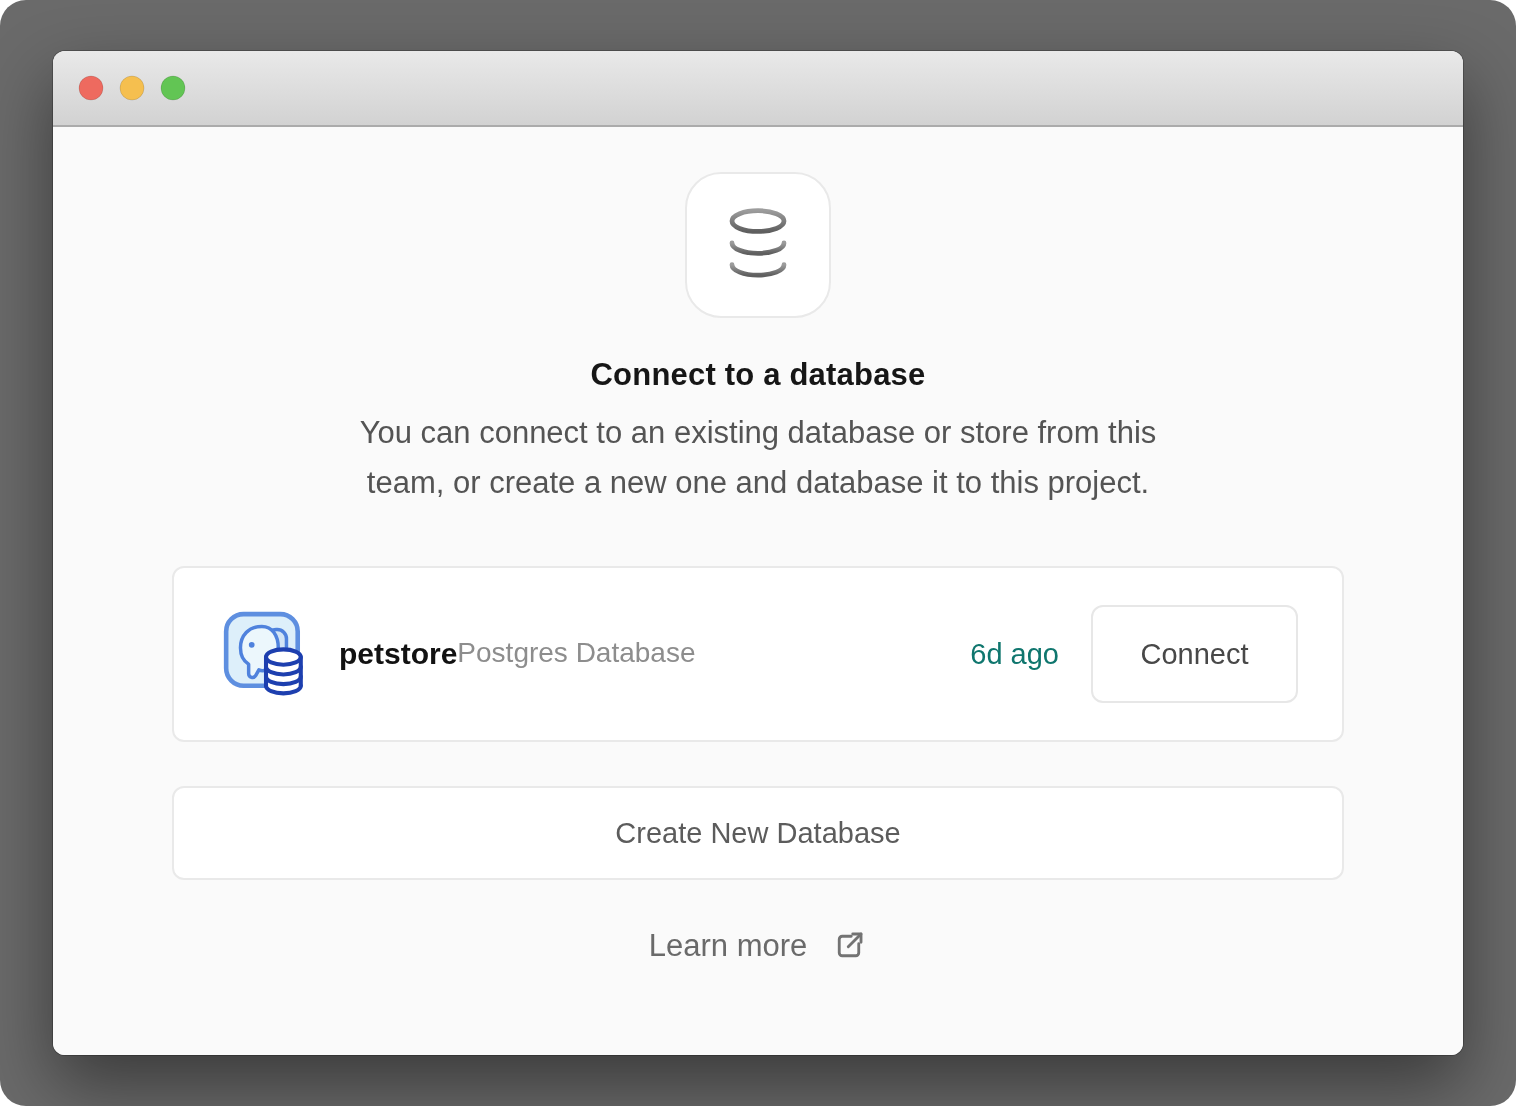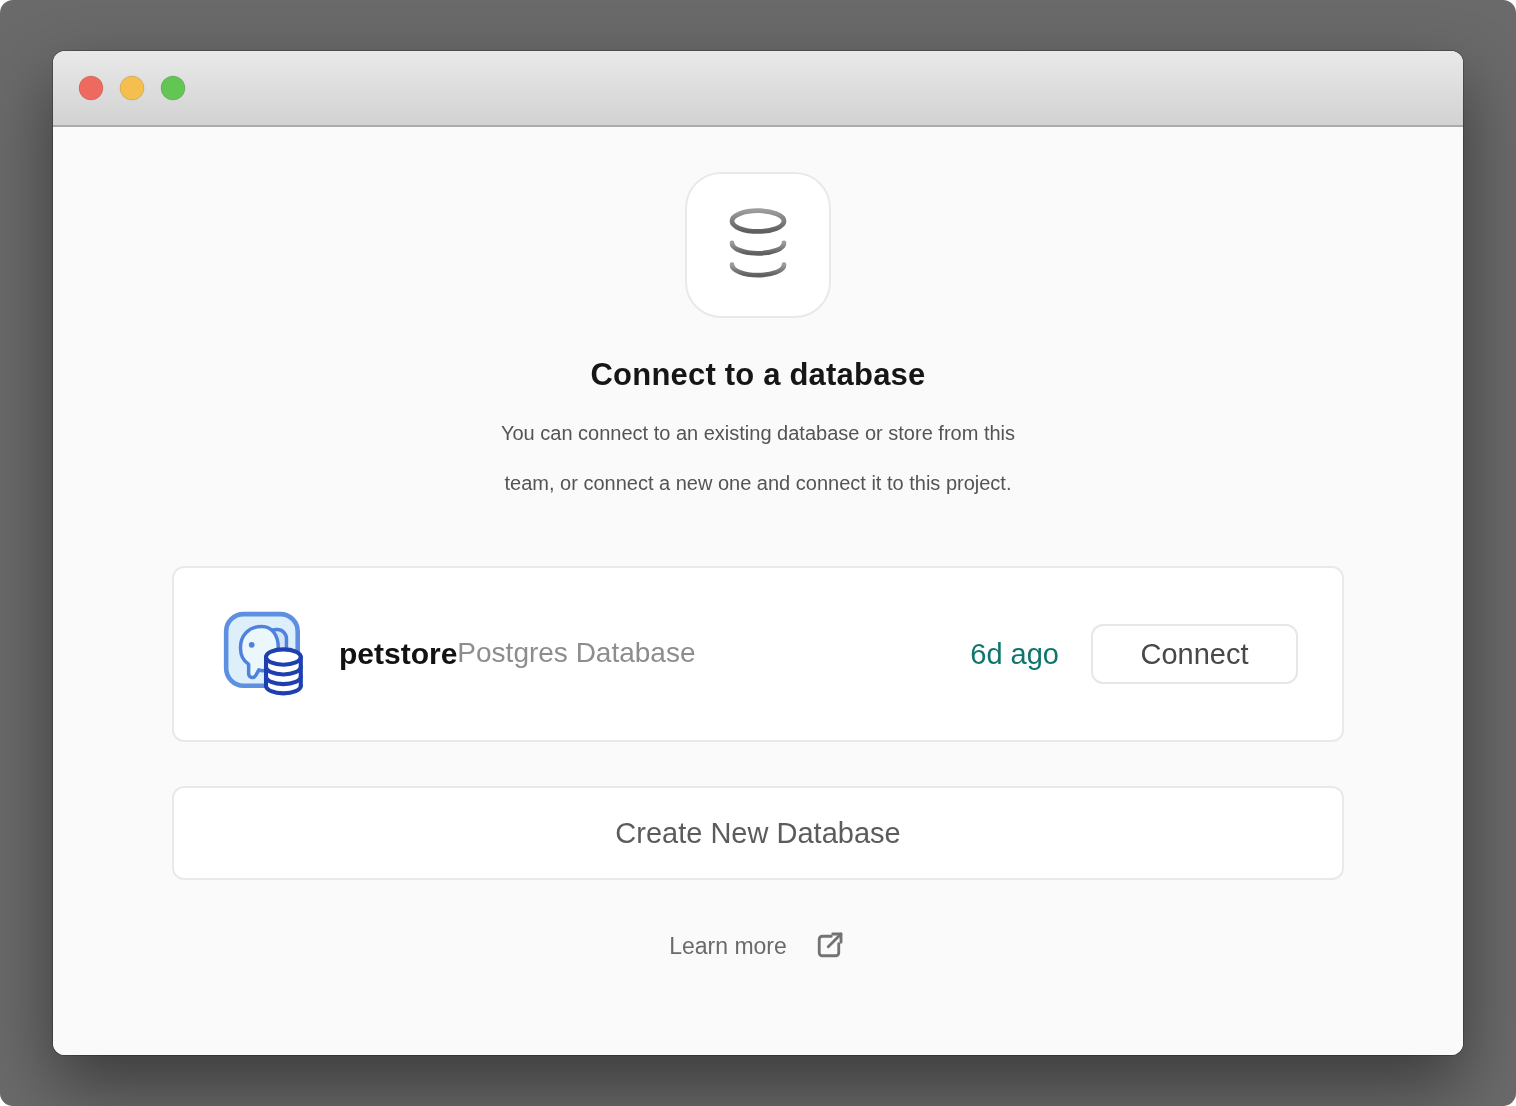--- a/index.html
+++ b/index.html
@@ -3,21 +3,21 @@
 <meta charset="utf-8">
 <style>
   html, body { margin: 0; padding: 0; background: #ffffff; }
   * { box-sizing: border-box; }
 
   .stage {
     position: relative;
     width: 1516px;
     height: 1106px;
     background: #6a6a6a;
-    border-radius: 13px;
+    border-radius: 26px;
     overflow: hidden;
     font-family: "Liberation Sans", "DejaVu Sans", sans-serif;
   }
 
   .window {
     position: absolute;
     left: 53px;
     top: 51px;
     width: 1410px;
     height: 1004px;
@@ -65,21 +65,21 @@
     margin: 36px 0 0 0;
     font-size: 31px;
     font-weight: 700;
     color: #161616;
     line-height: 42px;
     letter-spacing: 0.2px;
   }
 
   .dialog-description {
     margin-top: 12px;
-    font-size: 20px;
+    font-size: 31px;
     color: #545454;
     line-height: 50px;
     text-align: center;
   }
 
   .card {
     width: 100%;
     background: #ffffff;
     border: 2px solid #e9e9e9;
     border-radius: 12px;
@@ -111,21 +111,21 @@
   .spacer { flex: 1; }
 
   .db-age {
     font-size: 29px;
     color: #0f766e;
     margin-right: 32px;
     white-space: nowrap;
   }
 
   .connect-btn {
-    height: 60px;
+    height: 98px;
     min-width: 207px;
     padding: 0 46px;
     background: #ffffff;
     border: 2px solid #e7e7e7;
     border-radius: 12px;
     font-family: inherit;
     font-size: 29px;
     color: #484848;
     cursor: pointer;
   }
@@ -144,21 +144,21 @@
   }
 
   .learn-more {
     margin-top: 48px;
     display: flex;
     align-items: center;
     gap: 24px;
     cursor: pointer;
   }
   .learn-more-label {
-    font-size: 23px;
+    font-size: 31px;
     color: #6a6a6a;
   }
 </style>
 </head>
 <body>
 
 <div class="stage">
   <div class="window">
 
     <div class="titlebar">
@@ -186,21 +186,21 @@
             <path d="M25 48 A25 10 0 0 0 75 48"></path>
             <path d="M25 69 A25 10 0 0 0 75 69"></path>
           </g>
         </svg>
       </div>
 
       <h1 class="dialog-title">Connect to a database</h1>
 
       <div class="dialog-description">
         <div>You can connect to an existing database or store from this</div>
-        <div>team, or connect a new one and connect it to this project.</div>
+        <div>team, or create a new one and database it to this project.</div>
       </div>
 
       <div class="card db-card">
         <svg class="db-icon" width="90" height="92" viewBox="0 0 88 90">
           <rect x="6" y="6" width="70" height="70" rx="17" fill="#ddeffa" stroke="#5e8fe0" stroke-width="4.5"></rect>
           <rect x="46" y="21" width="19" height="36" rx="9" fill="#d2e4f5" stroke="#4f82dd" stroke-width="3.4"></rect>
           <path d="M41 18 C 28 18 20 27 20 39 C 20 46 23 52 28 55 L 28 64 C 28 68 33 69.5 35 66 L 38 60.5 C 40 61.5 43 61.5 45 60.5 L 45 56 C 53 53 57 47 57 39 C 57 27 51 18 41 18 Z" fill="#ecf7fc" stroke="#4f82dd" stroke-width="3.4" stroke-linejoin="round"></path>
           <circle cx="31" cy="36" r="2.8" fill="#4f82dd"></circle>
           <path d="M45 48 V76 A17 7.5 0 0 0 79 76 V48 Z" fill="#ffffff"></path>
           <ellipse cx="62" cy="48" rx="17" ry="7.5" fill="#ffffff"></ellipse>

